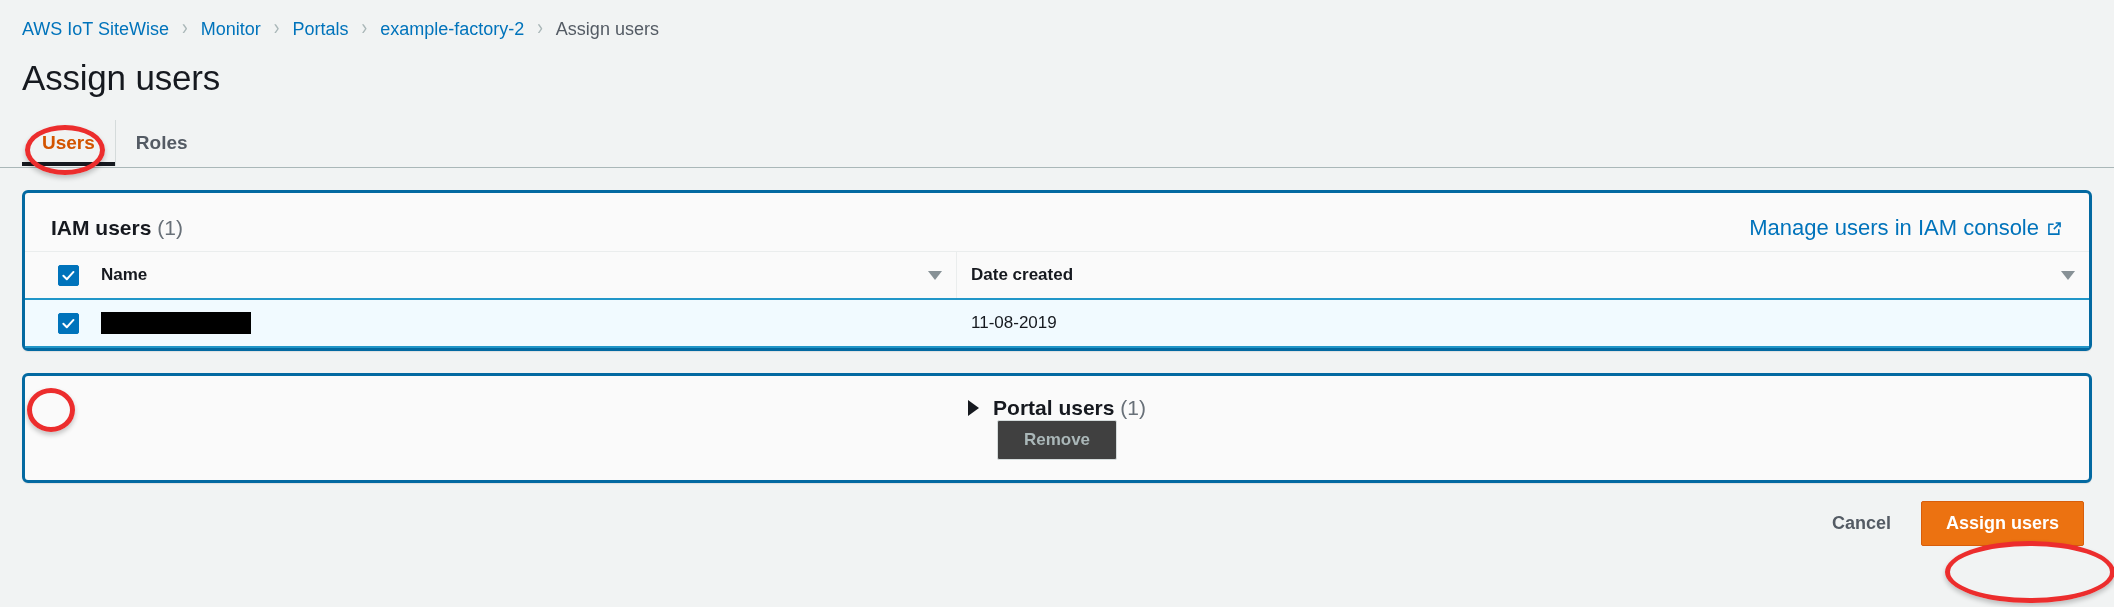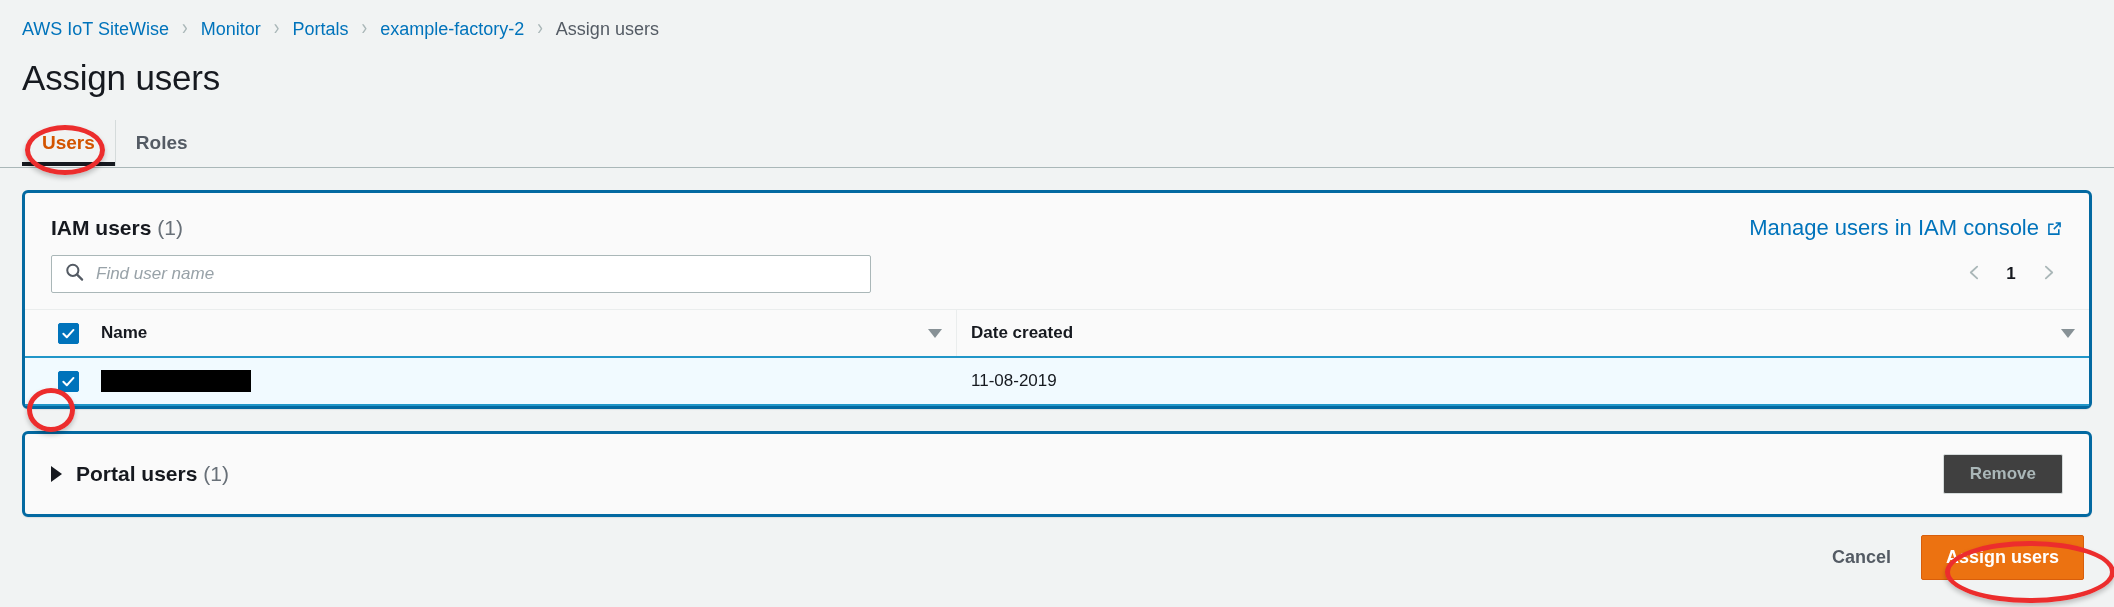--- a/index.html
+++ b/index.html
@@ -272,20 +272,21 @@
     cursor: pointer;
     flex: none;
   }
 
   
   .portal-card {
     display: flex;
     align-items: center;
     justify-content: space-between;
     padding: 20px 26px;
+    flex-direction: column;
   }
   .portal-left {
     display: flex;
     align-items: center;
     gap: 14px;
   }
   .caret-right {
     width: 0; height: 0;
     border-top: 8px solid transparent;
     border-bottom: 8px solid transparent;
@@ -388,49 +389,20 @@
       <span>Manage users in IAM console</span>
       <span>
         <svg width="17" height="17" viewBox="0 0 16 16">
           <path d="M2 3.2h5.2V4.7H3.5v7.8h7.8V8.8h1.5V14H2z" fill="#0073bb"></path>
           <path d="M9.1 2h4.9v4.9h-1.5V4.55L7.9 9.15 6.85 8.1l4.6-4.6H9.1z" fill="#0073bb"></path>
         </svg>
       </span>
     </div>
   </div>
 
-  <div class="filter-row">
-    <div class="search-box">
-      <span class="search-icon">
-        <svg width="19" height="19" viewBox="0 0 16 16">
-          <circle cx="6.6" cy="6.6" r="4.7" fill="none" stroke="#545b64" stroke-width="1.7"></circle>
-          <line x1="10.2" y1="10.2" x2="14.4" y2="14.4" stroke="#545b64" stroke-width="1.9" stroke-linecap="round"></line>
-        </svg>
-      </span>
-      <input type="text" placeholder="Find user name" style="">
-    </div>
-
-    <div class="pager">
-      <div class="pager-btn">
-        <span>
-          <svg width="17" height="17" viewBox="0 0 16 16">
-            <polyline points="10.5,2.5 4.5,8 10.5,13.5" fill="none" stroke="#aab7b8" stroke-width="1.7" stroke-linecap="round" stroke-linejoin="round"></polyline>
-          </svg>
-        </span>
-      </div>
-      <div class="pager-num">1</div>
-      <div class="pager-btn">
-        <span>
-          <svg width="17" height="17" viewBox="0 0 16 16">
-            <polyline points="5.5,2.5 11.5,8 5.5,13.5" fill="none" stroke="#aab7b8" stroke-width="1.7" stroke-linecap="round" stroke-linejoin="round"></polyline>
-          </svg>
-        </span>
-      </div>
-    </div>
-  </div>
 
   <table class="tbl">
     <thead>
       <tr>
         <th class="col-check">
           <div class="cell-check">
             <span class="cb">
               <svg width="15" height="15" viewBox="0 0 16 16">
                 <polyline points="2.5,8.3 6.2,12 13.3,4.2" fill="none" stroke="#ffffff" stroke-width="2.1" stroke-linecap="round" stroke-linejoin="round"></polyline>
               </svg>

